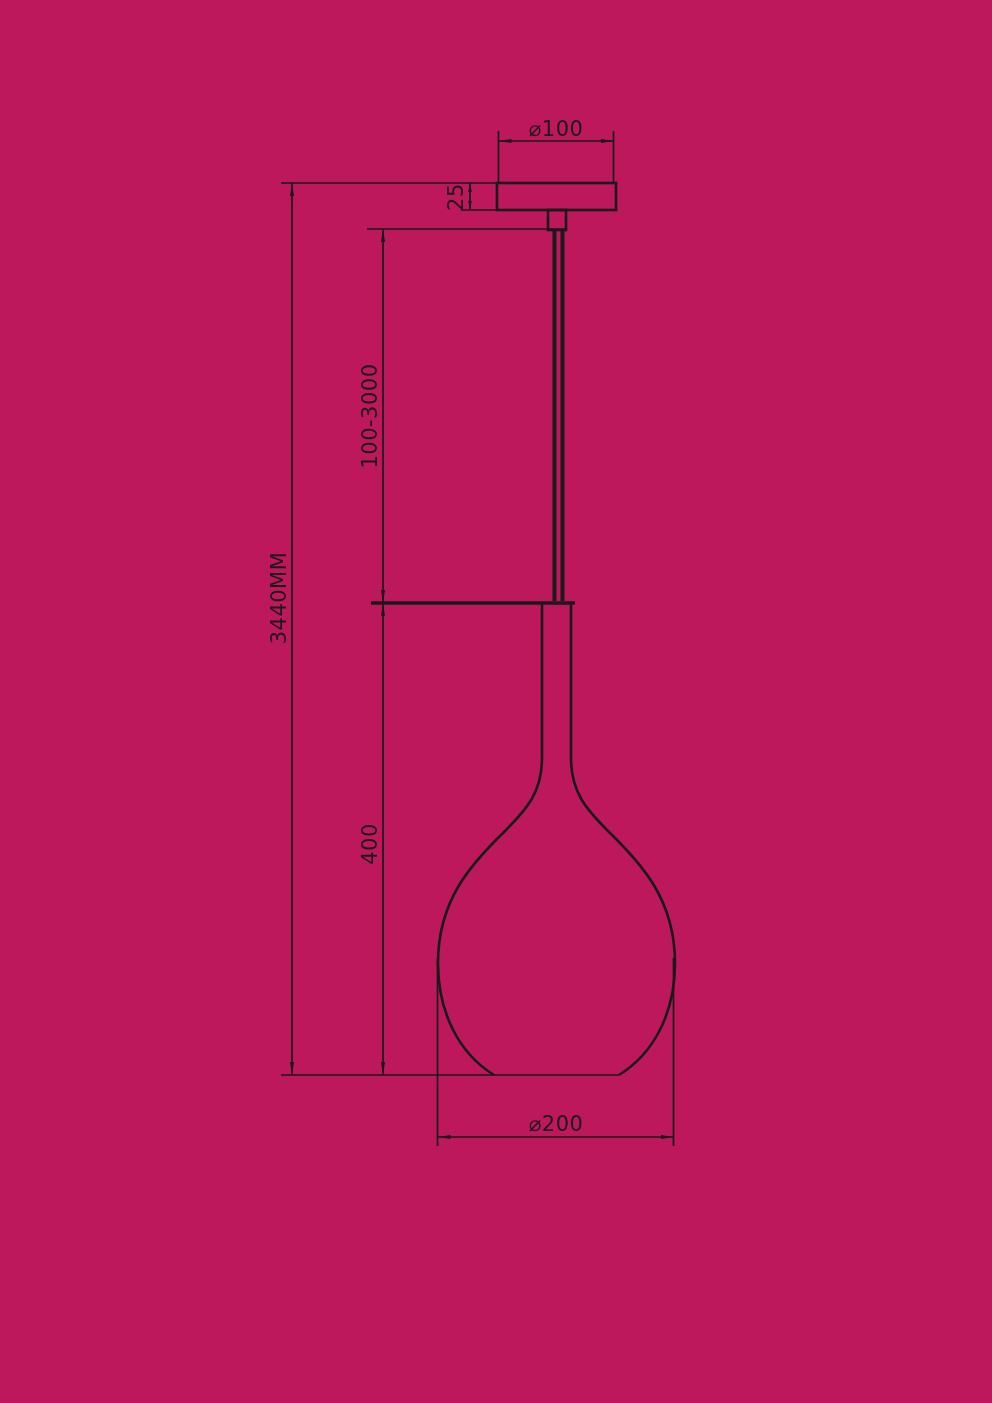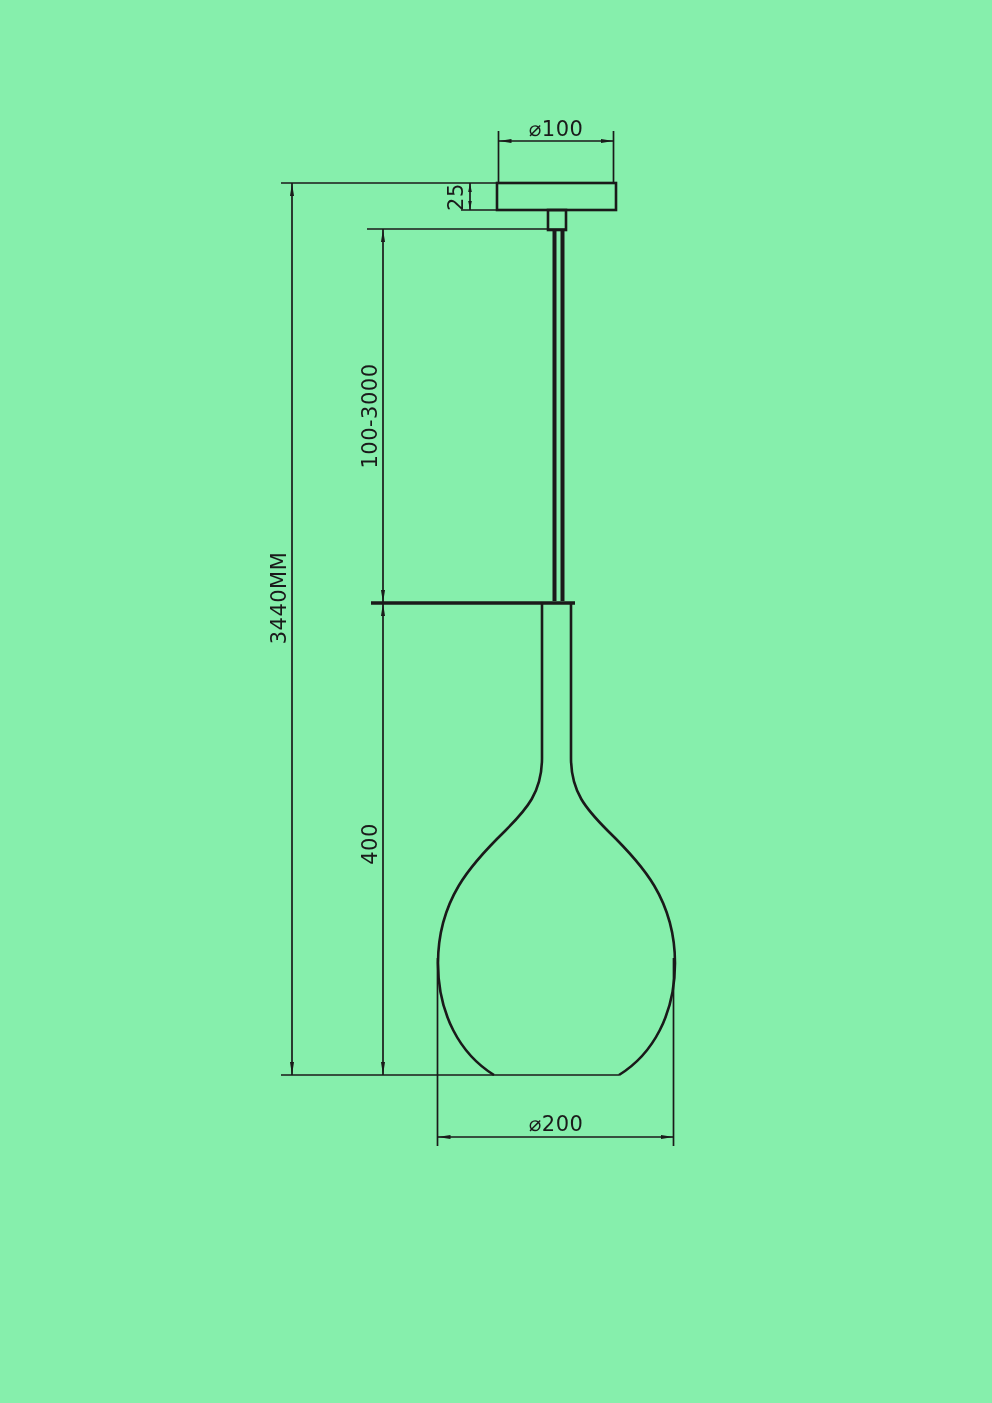--- a/index.html
+++ b/index.html
@@ -4,21 +4,21 @@
 <style>
   html, body {
     margin: 0;
     padding: 0;
     background: #ffffff;
   }
   .canvas {
     position: relative;
     width: 992px;
     height: 1403px;
-    background: #86efac;
+    background: #be185d;
     overflow: hidden;
     font-family: "DejaVu Sans", "Liberation Sans", sans-serif;
   }
   svg { display: block; }
   .obj {
     fill: none;
     stroke: #1a1a1a;
     stroke-width: 2.6;
   }
   .obj-thick {

